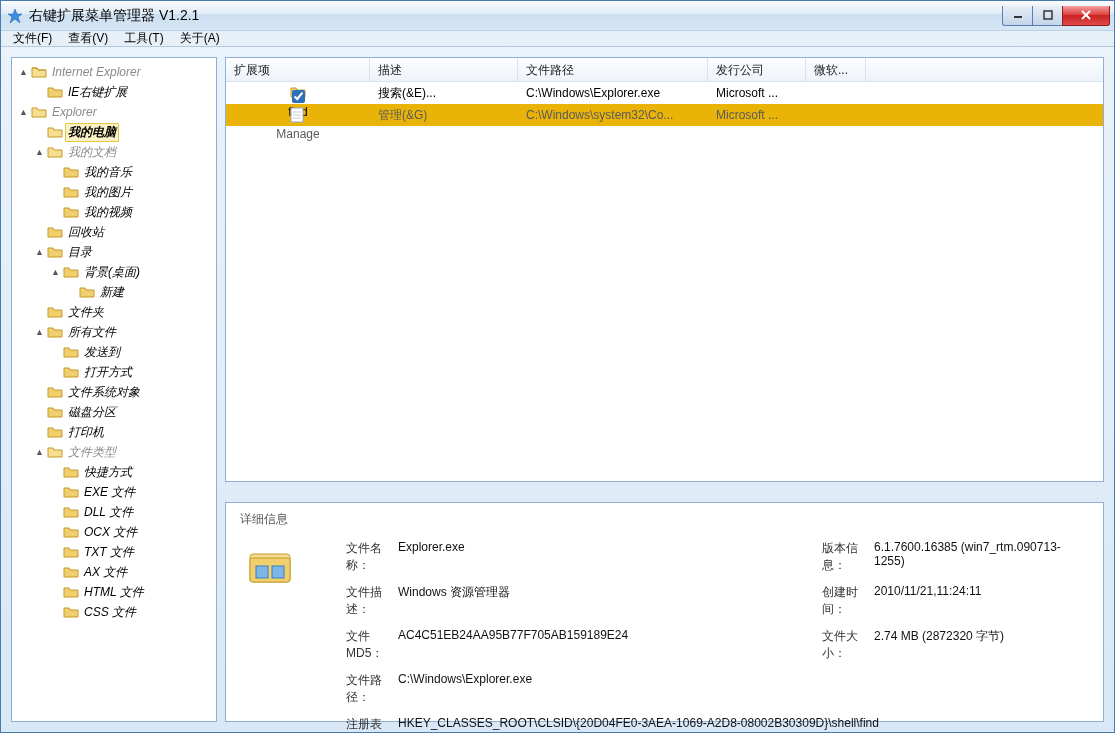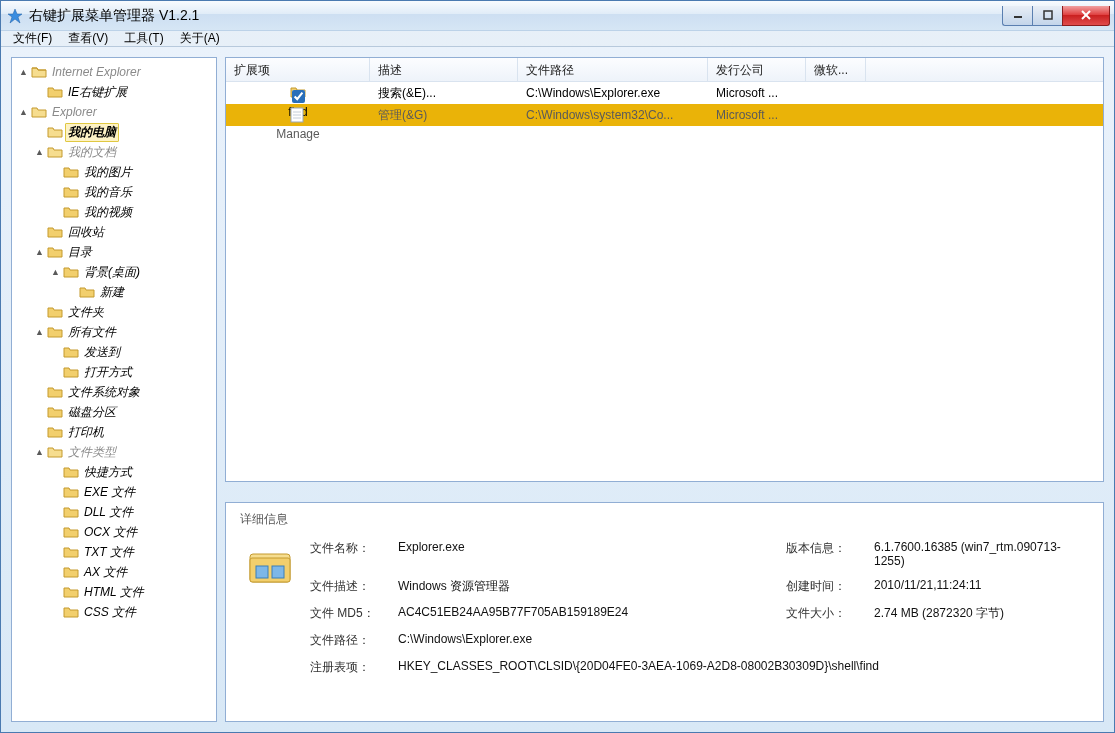--- a/index.html
+++ b/index.html
@@ -155,21 +155,21 @@
 .detail-body { display: flex; gap: 16px; padding: 4px 6px; }
 .detail-icon { width: 48px; height: 48px; margin-top: 4px; }
 .detail-grid {
   flex: 1;
   display: grid;
   grid-template-columns: 80px 380px 80px 1fr;
   row-gap: 10px;
   column-gap: 8px;
   align-items: start;
 }
-.detail-grid .lbl { color: #333; }
+.detail-grid .lbl { color: #333; margin-left: 36px; }
 .detail-grid .val { color: #111; }
 .detail-grid .span3 { grid-column: 2 / span 3; }
 
 .fld-closed { fill: #f2cf6d; stroke: #c49a2f; }
 .fld-open { fill: #f6dd8f; stroke: #c49a2f; }
 </style>
 </head>
 <body>
 
 <div class="window">
@@ -269,32 +269,32 @@
                 </div>
               <ul>
                 <li>
                     <div class="tree-row">
                       <span class="toggle empty"></span>
                       <span class="folder-icon">
                         <svg width="16" height="14" viewBox="0 0 16 14">
                           <path class="fld-closed" d="M1 3h5l1 2h8v7H1z"></path>
                         </svg>
                       </span>
+                      <span class="label">我的音乐</span>
+                    </div>
+                  </li>
+                <li>
+                    <div class="tree-row">
+                      <span class="toggle empty"></span>
+                      <span class="folder-icon">
+                        <svg width="16" height="14" viewBox="0 0 16 14">
+                          <path class="fld-closed" d="M1 3h5l1 2h8v7H1z"></path>
+                        </svg>
+                      </span>
                       <span class="label">我的图片</span>
-                    </div>
-                  </li>
-                <li>
-                    <div class="tree-row">
-                      <span class="toggle empty"></span>
-                      <span class="folder-icon">
-                        <svg width="16" height="14" viewBox="0 0 16 14">
-                          <path class="fld-closed" d="M1 3h5l1 2h8v7H1z"></path>
-                        </svg>
-                      </span>
-                      <span class="label">我的音乐</span>
                     </div>
                   </li>
                 <li>
                     <div class="tree-row">
                       <span class="toggle empty"></span>
                       <span class="folder-icon">
                         <svg width="16" height="14" viewBox="0 0 16 14">
                           <path class="fld-closed" d="M1 3h5l1 2h8v7H1z"></path>
                         </svg>
                       </span>

